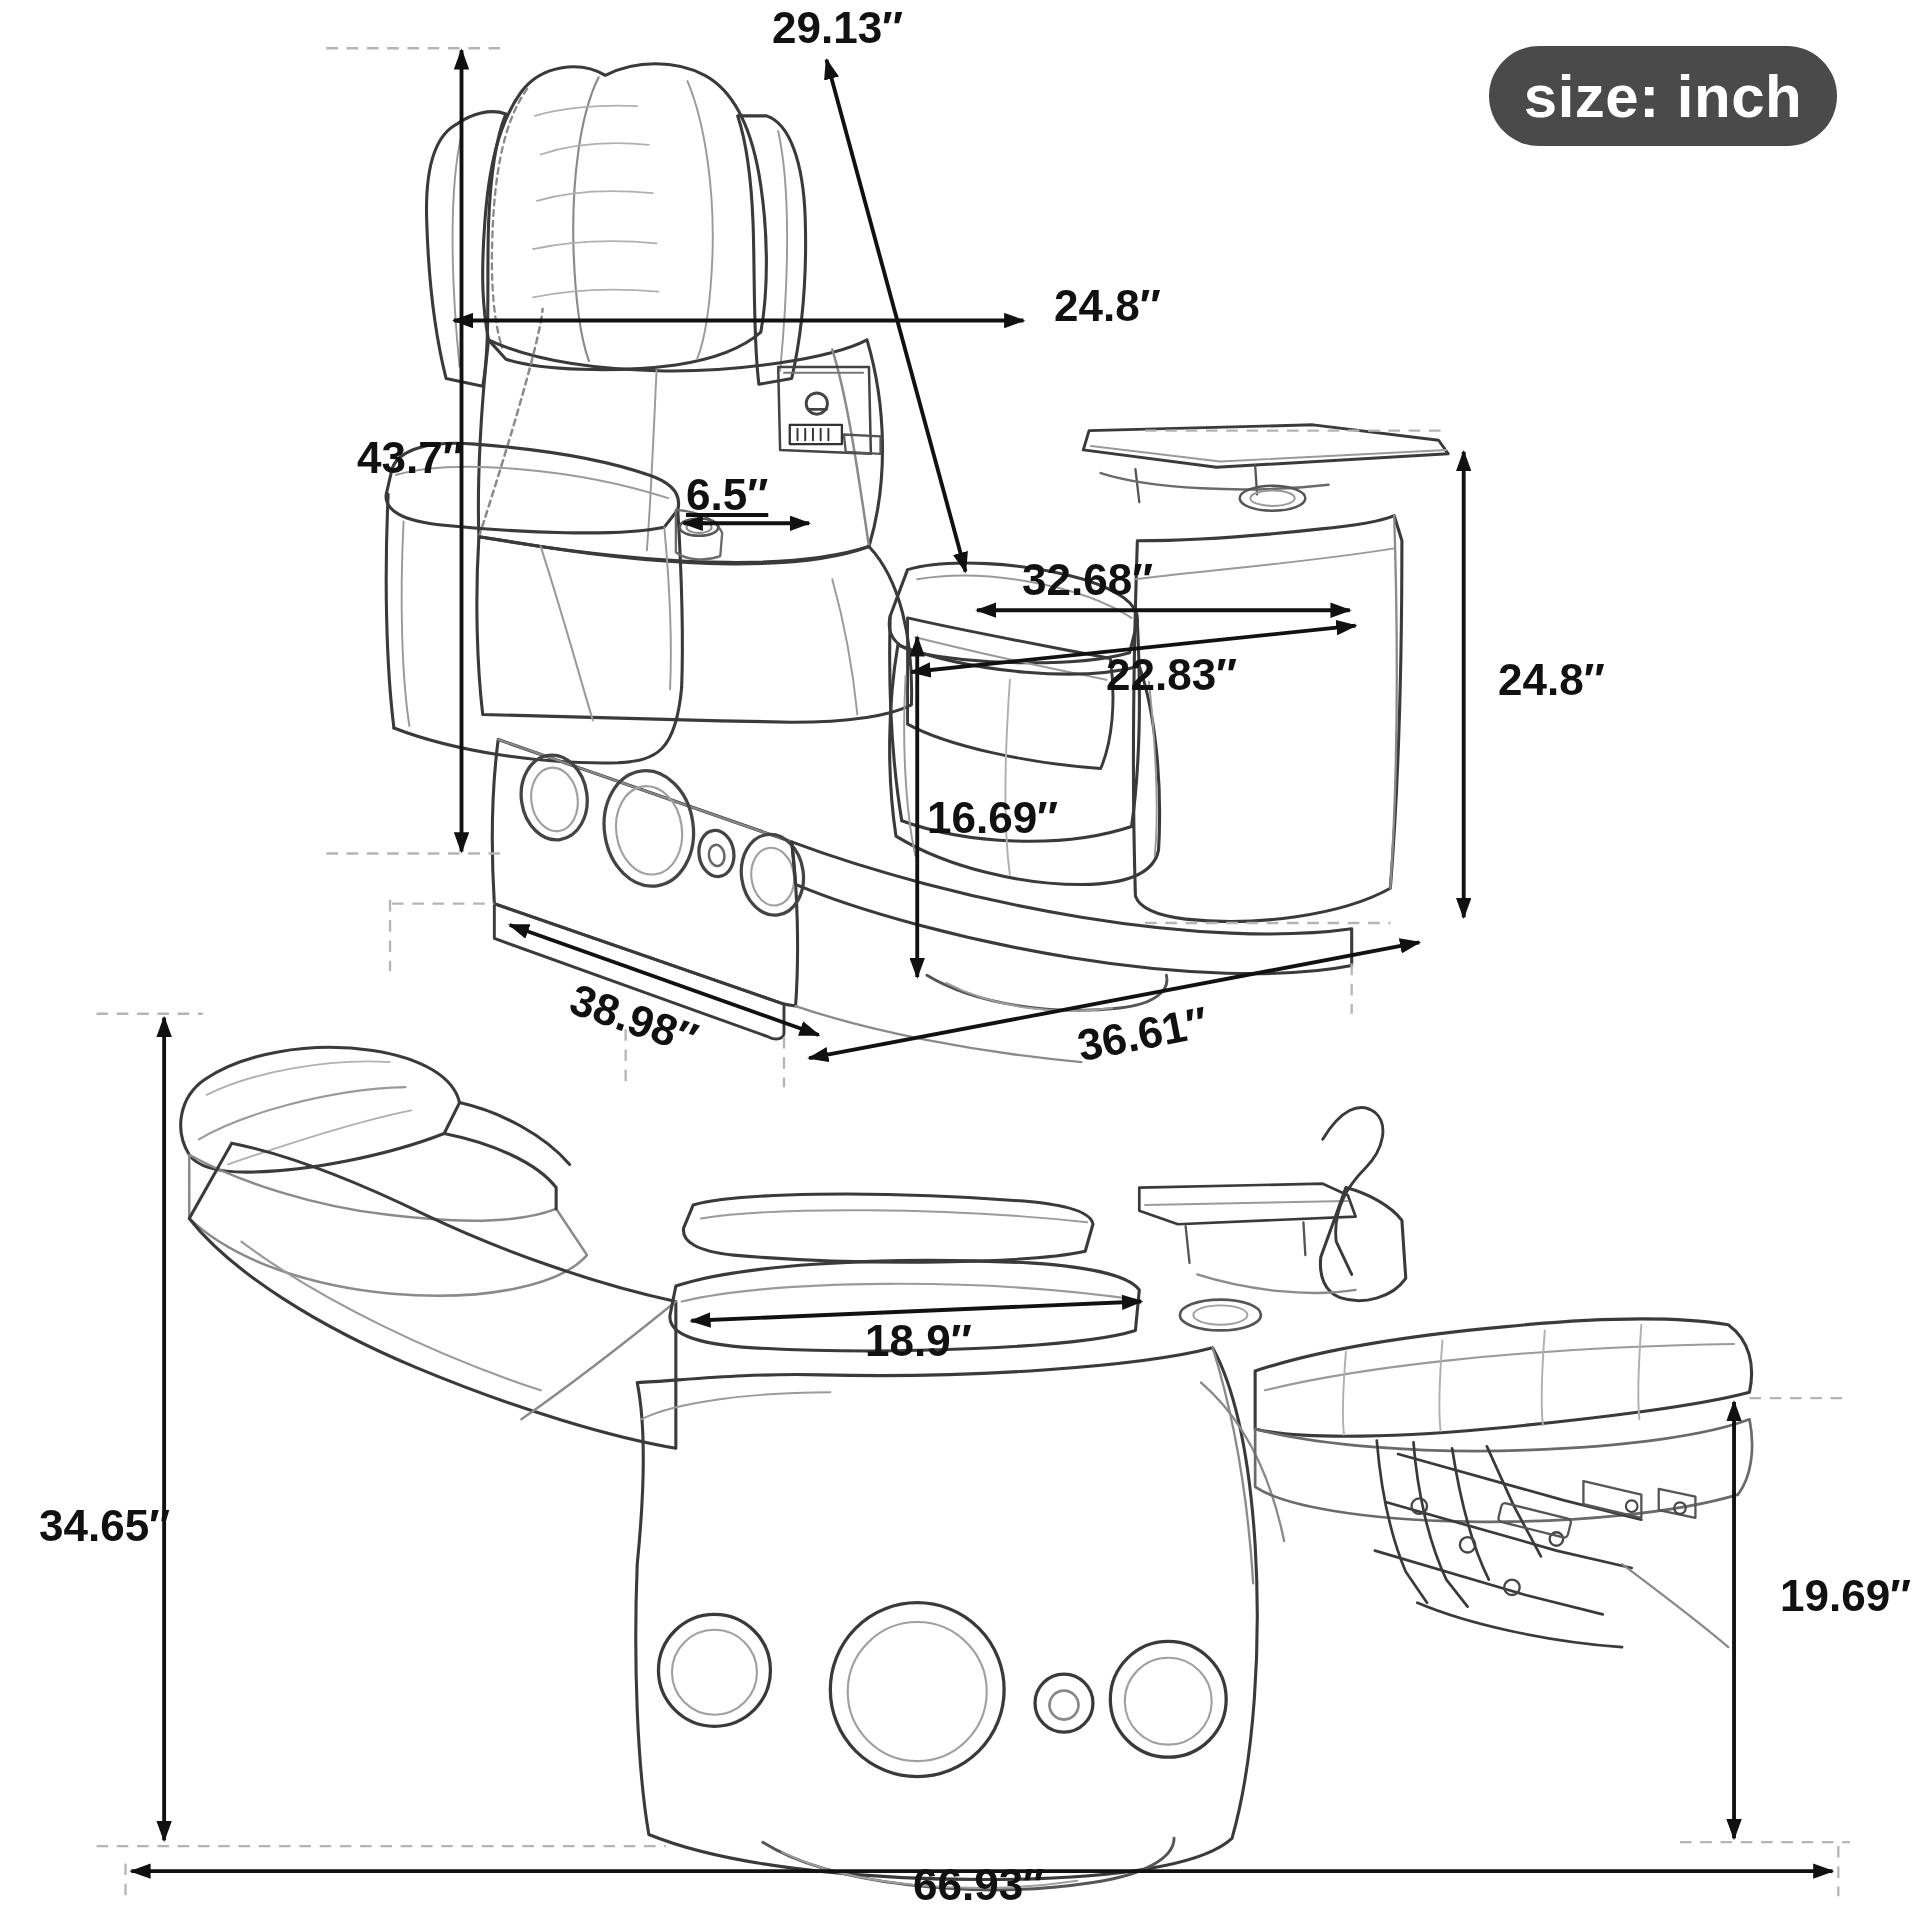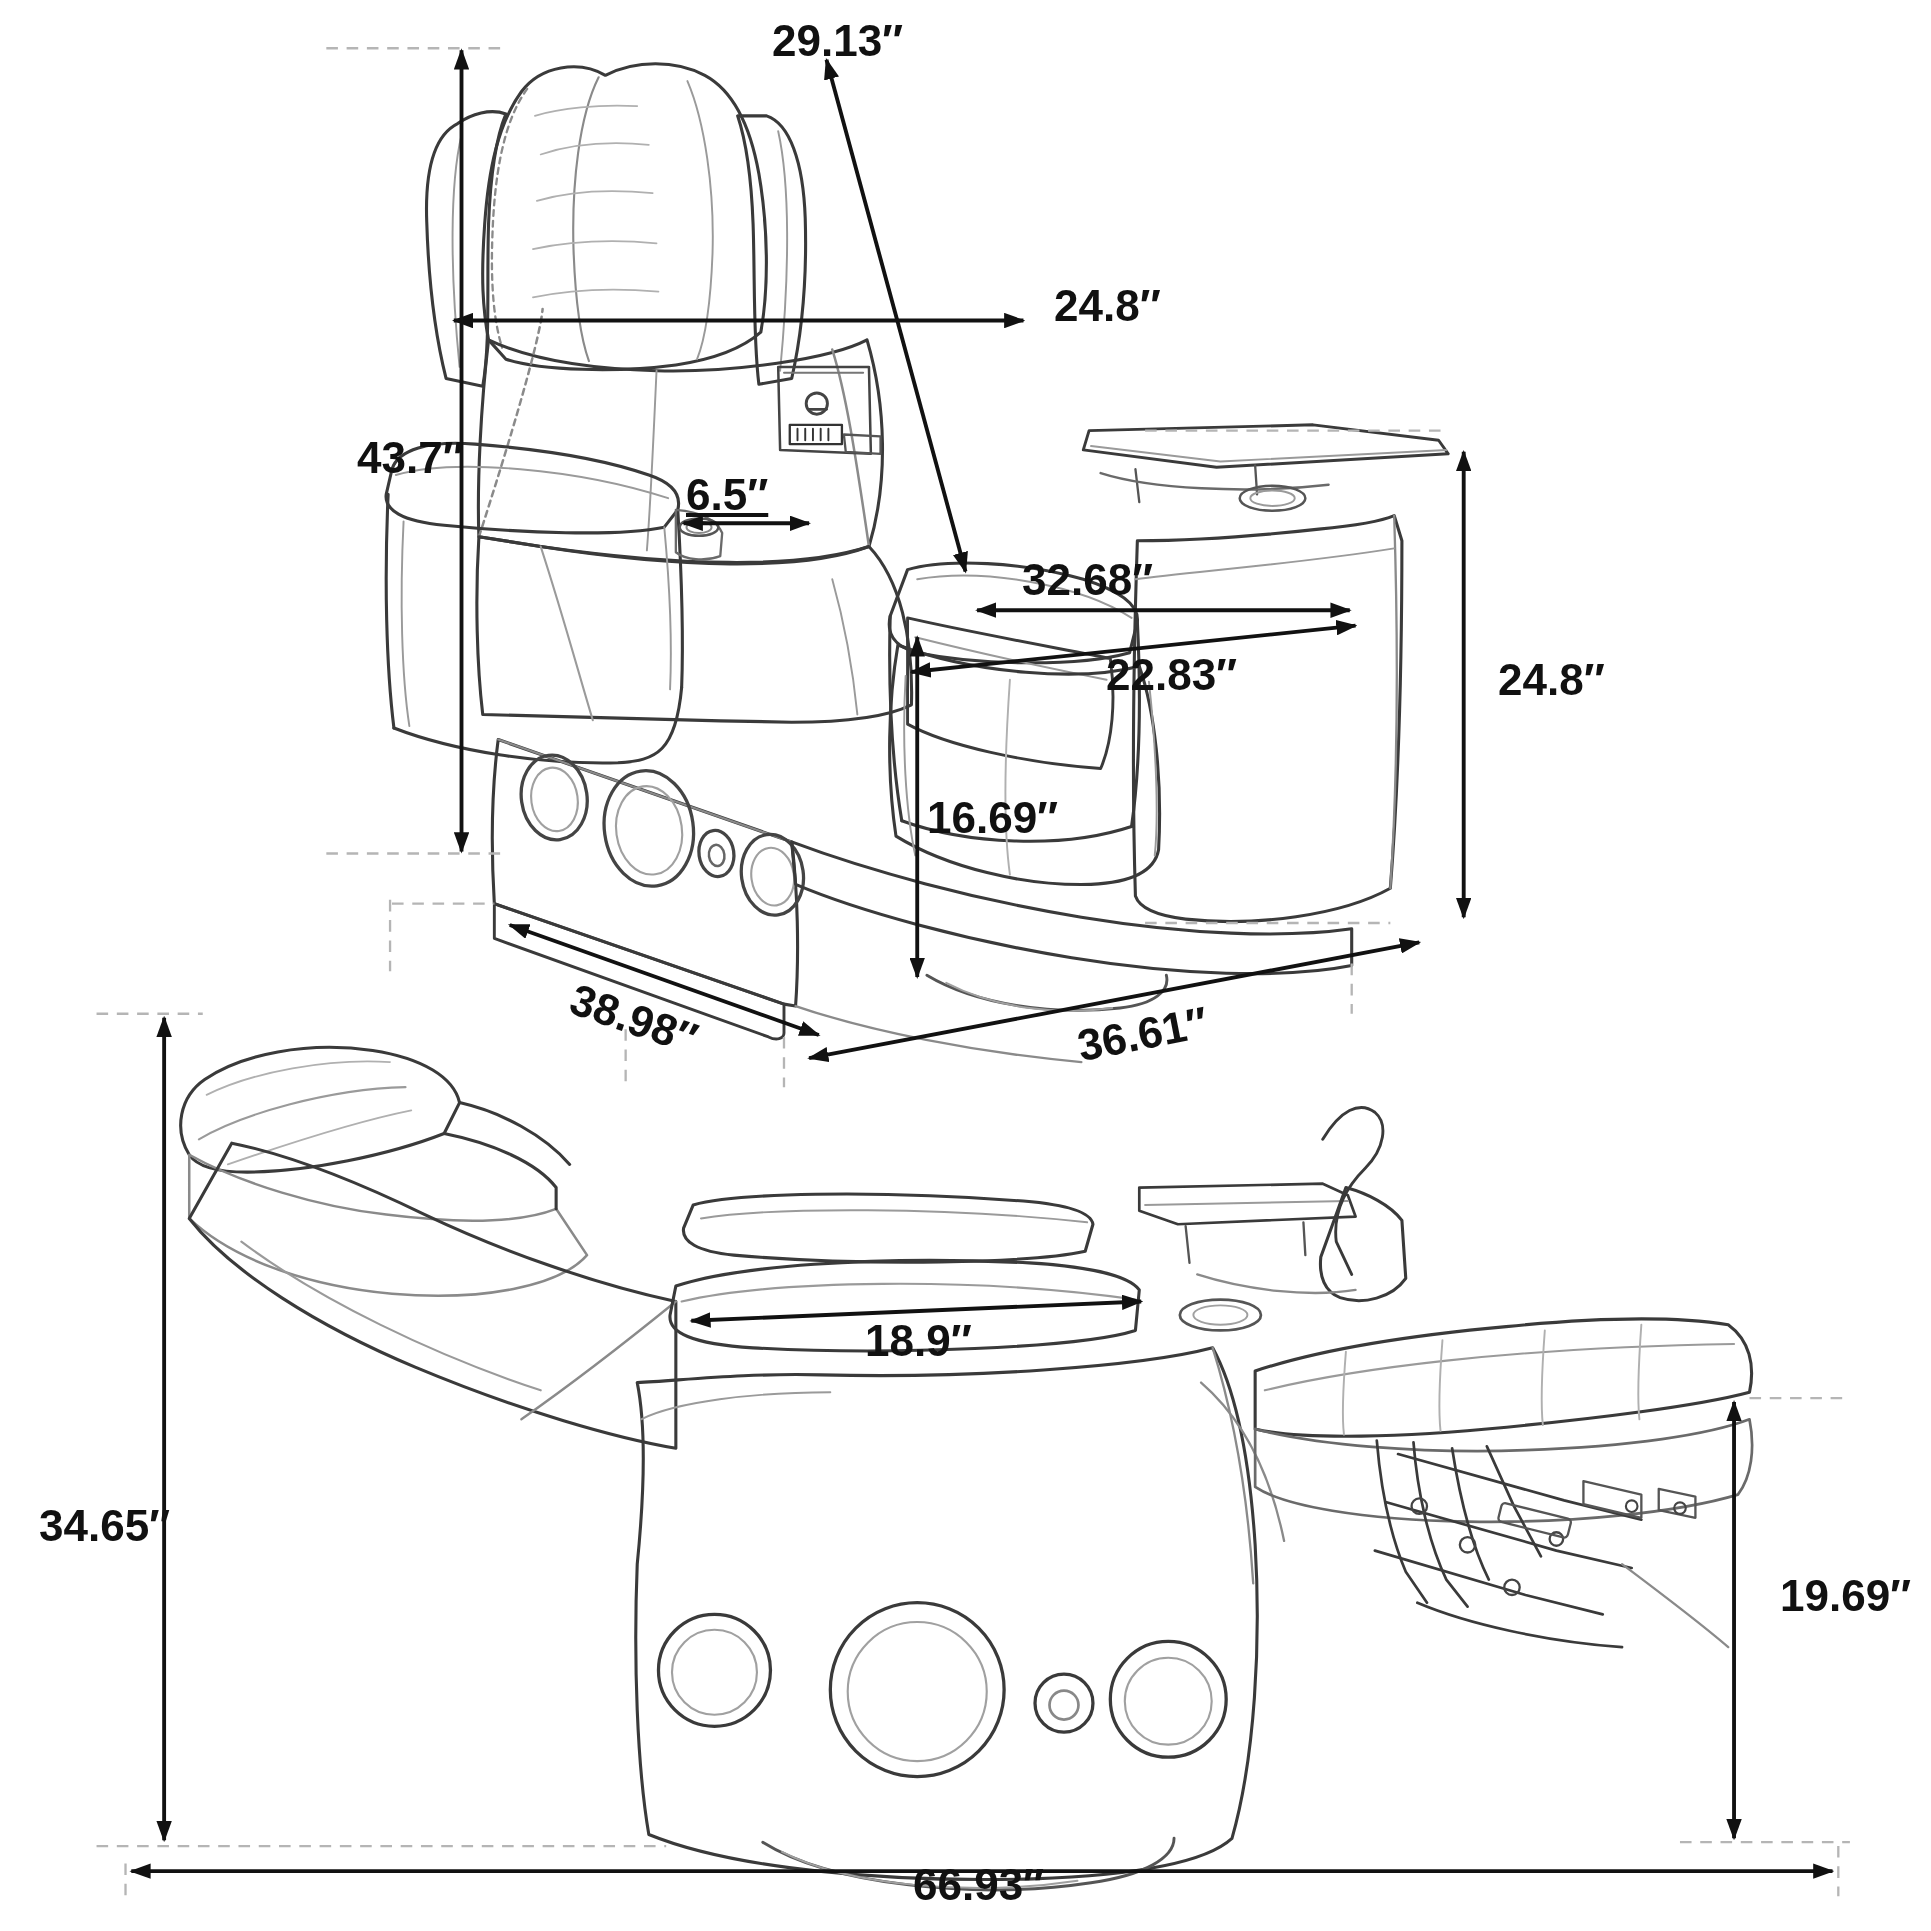--- a/index.html
+++ b/index.html
@@ -304,21 +304,21 @@
       <path d="M170,1054 L170,1906" marker-start="url(#arrT)" marker-end="url(#arrH)"></path>
 
       <path d="M716,1368 L1182,1348" marker-start="url(#arrT)" marker-end="url(#arrH)"></path>
 
       <path d="M1796,1452 L1796,1904" marker-start="url(#arrT)" marker-end="url(#arrH)"></path>
 
       <path d="M136,1938 L1898,1938" marker-start="url(#arrT)" marker-end="url(#arrH)"></path>
     </g>
   </svg>
 
-  <div class="dimlabel s-lg" style="left:772px;  top:19px;">29.13″</div>
+  <div class="dimlabel s-lg" style="left:772px;  top:6px;">29.13″</div>
 
   <div class="dimlabel s-lg" style="left:1054px; top:284px;">24.8″</div>
 
   <div class="dimlabel s-lg" style="left:686px;  top:473px;text-decoration:underline;">6.5″</div>
 
   <div class="dimlabel s-lg" style="left:357px;  top:436px;">43.7″</div>
 
   <div class="dimlabel s-lg" style="left:1022px; top:558px;">32.68″</div>
 
   <div class="dimlabel s-lg" style="left:1106px; top:653px;text-align:center;">22.83″</div>
@@ -332,15 +332,16 @@
   <div class="dimlabel s-lg" style="left:1074px; top:1025px; transform:rotate(-11deg); transform-origin:left top;">36.61″</div>
 
   <div class="dimlabel s-lg" style="left:39px;   top:1479px;margin-top:25px;">34.65″</div>
 
   <div class="dimlabel s-lg" style="left:865px;  top:1319px;">18.9″</div>
 
   <div class="dimlabel s-lg" style="left:1780px; top:1574px;">19.69″</div>
 
   <div class="dimlabel s-lg" style="left:913px;  top:1863px;">66.93″</div>
 
+  <div class="badge" style="left:1489px; top:46px; width:348px; height:100px; font-size:60px;">size: inch</div>
 
 </div>
 
 
 </body></html>

